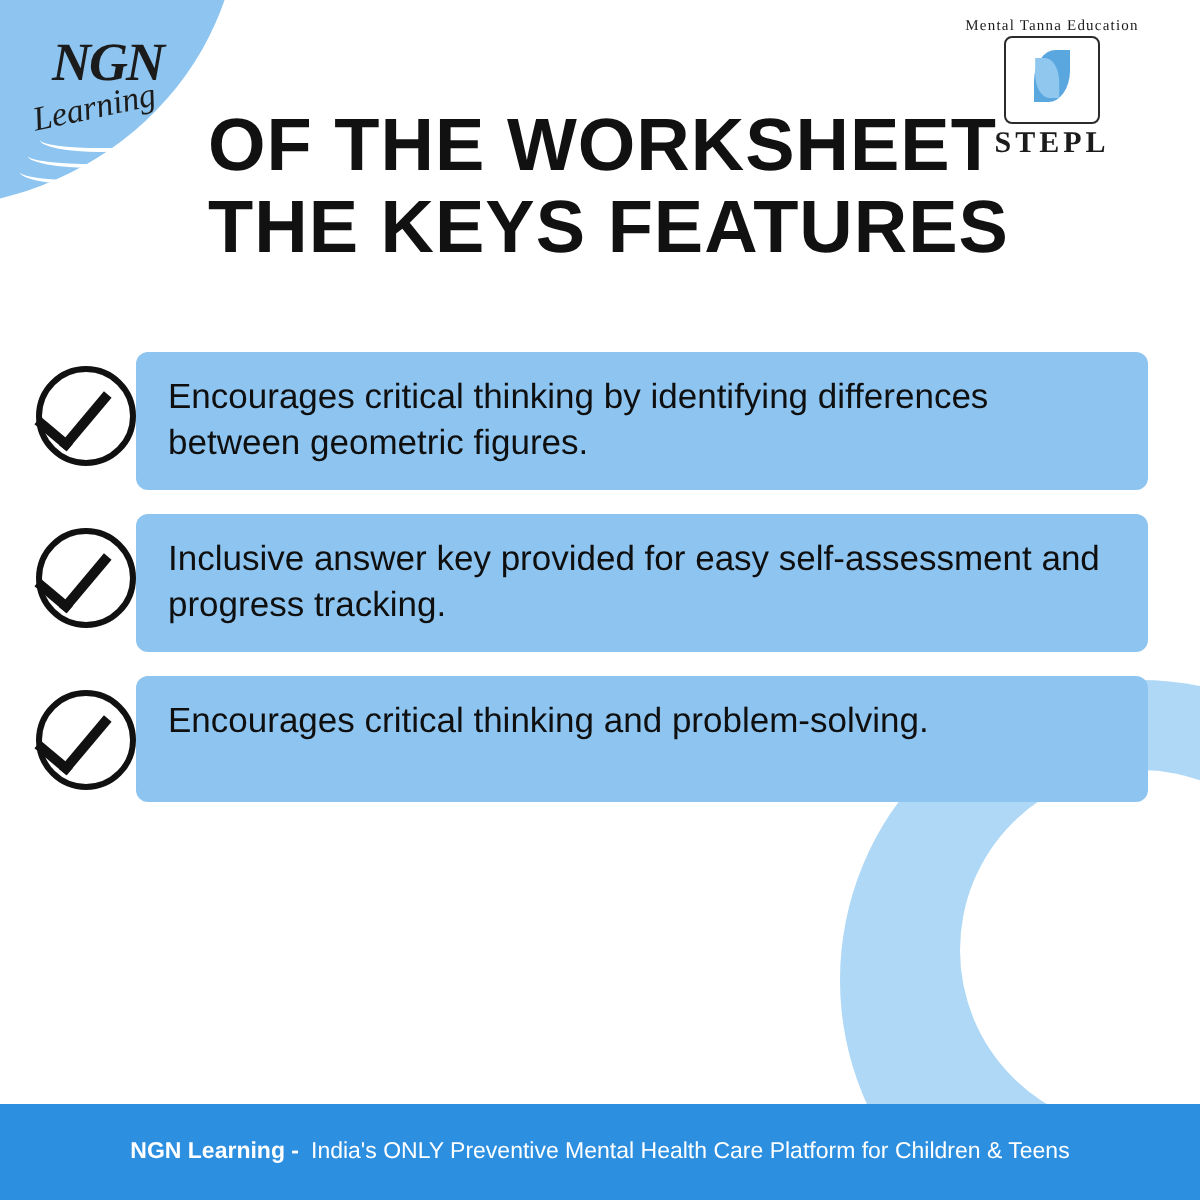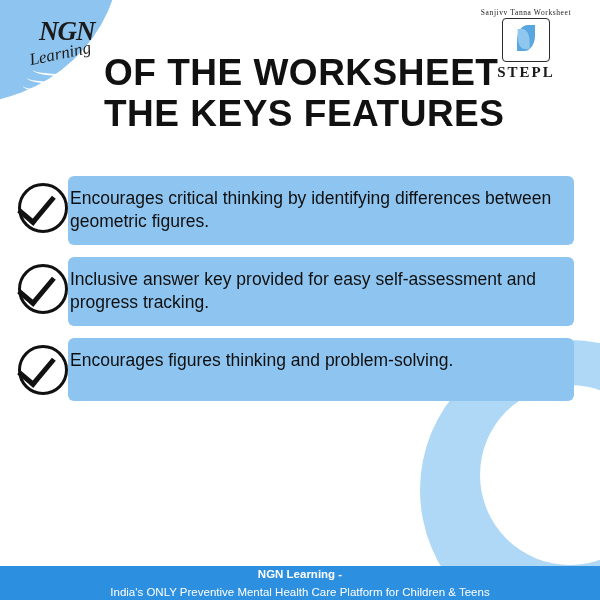--- a/index.html
+++ b/index.html
@@ -50,21 +50,20 @@
     background: #ffffff;
   }
 
   
   .ngn-logo {
     position: absolute;
     left: 8px;
     top: 6px;
     width: 110px;
     height: 88px;
-    margin-left: 13px;
   }
   .ngn-logo .ngn-text {
     position: absolute;
     left: 18px;
     top: 10px;
     font-family: "Liberation Serif", serif;
     font-style: italic;
     font-weight: bold;
     font-size: 27px;
     color: #1b1b1b;
@@ -198,40 +197,39 @@
     width: 16px;
     height: 30px;
     border-right: 5px solid #111111;
     border-bottom: 5px solid #111111;
     transform: rotate(40deg);
   }
   .feature-text {
     flex: 1 1 auto;
     background: #8ec5f0;
     border-radius: 6px;
-    padding: 11px 14px 12px 2px;
+    padding: 11px 14px 12px 16px;
     font-size: 17.5px;
     line-height: 1.32;
     color: #0f0f10;
     min-height: 40px;
   }
 
   
   .footer {
     position: absolute;
     left: 0;
     bottom: 0;
     width: 600px;
-    height: 34px;
+    height: 48px;
     background: #2d8fe0;
     display: flex;
     align-items: center;
     justify-content: center;
     gap: 6px;
-    flex-direction: column;
   }
   .footer .brandname {
     color: #ffffff;
     font-weight: bold;
     font-size: 11.5px;
   }
   .footer .tagline {
     color: #ffffff;
     font-weight: normal;
     font-size: 11.5px;
@@ -248,21 +246,21 @@
 
   <div class="ngn-logo">
     <div class="ngn-text">NGN</div>
     <div class="learning-text">Learning</div>
     <div class="wave w1"></div>
     <div class="wave w2"></div>
     <div class="wave w3"></div>
   </div>
 
   <div class="stepl-logo">
-    <div class="arc-text">Sanjivv Tanna Worksheet</div>
+    <div class="arc-text">Mental Tanna Education</div>
     <div class="emblem">
       <div class="leaf"></div>
       <div class="leaf2"></div>
     </div>
     <div class="brand">STEPL</div>
   </div>
 
   <div class="headline">
     <div class="line">of the Worksheet</div>
     <div class="line">The Keys Features</div>
@@ -284,21 +282,21 @@
         <div class="tick"></div>
       </div>
       <div class="feature-text">Inclusive answer key provided for easy self-assessment and progress tracking.</div>
     </div>
 
     <div class="feature-row">
       <div class="check-icon">
         <div class="ring"></div>
         <div class="tick"></div>
       </div>
-      <div class="feature-text">Encourages figures thinking and problem-solving.</div>
+      <div class="feature-text">Encourages critical thinking and problem-solving.</div>
     </div>
 
 
   </div>
 
   <div class="footer">
     <span class="brandname">NGN Learning -</span>
     <span class="tagline">India's ONLY Preventive Mental Health Care Platform for Children &amp; Teens</span>
   </div>
 

